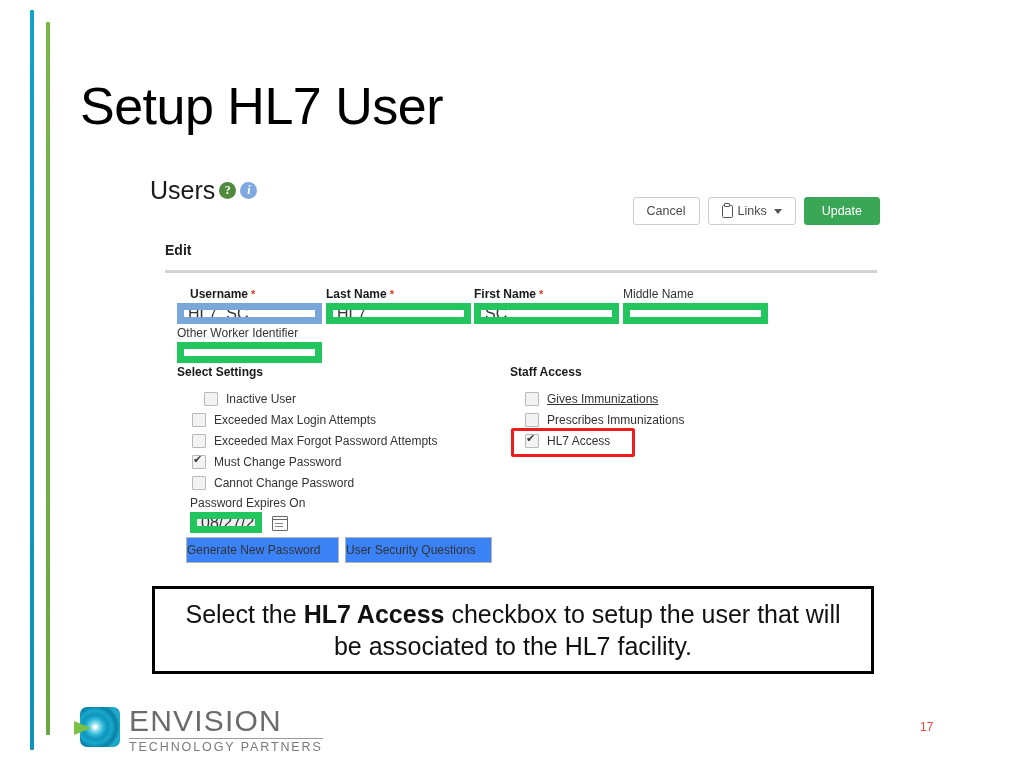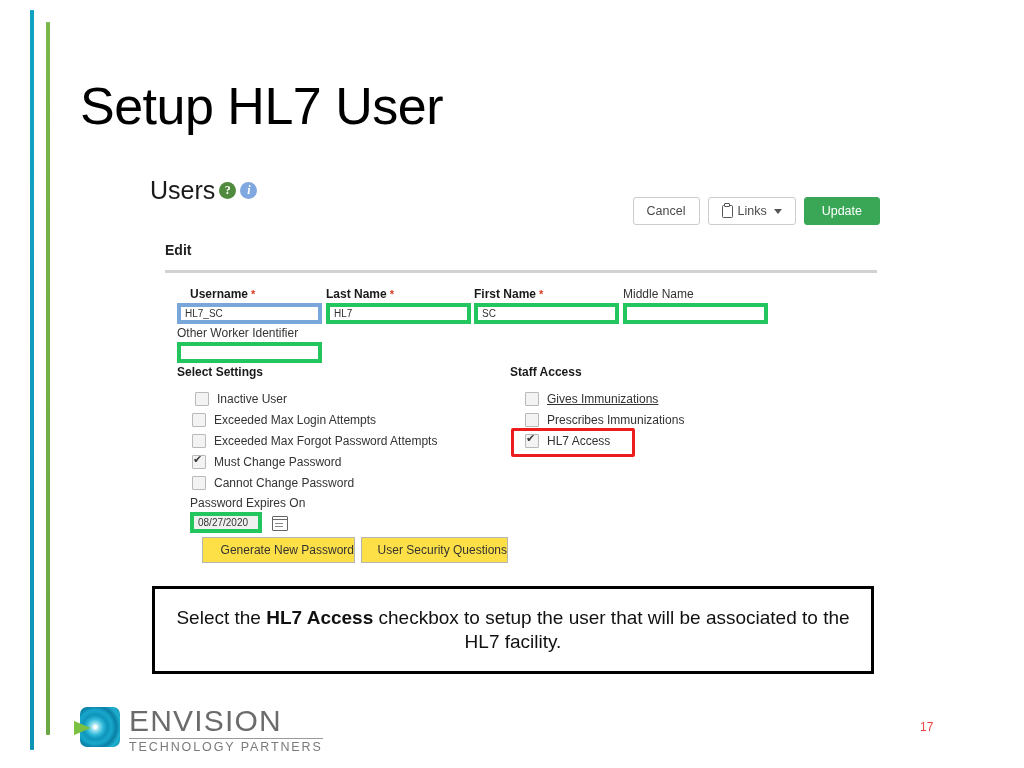--- a/index.html
+++ b/index.html
@@ -69,22 +69,22 @@
   .divider {
     position: absolute; left: 165px; top: 110px; width: 712px; height: 3px;
     background: #d2d2d2;
   }
 
   .fld-label { position: absolute; font-size: 12px; color: #333; }
   .fld-label.bold { font-weight: bold; color: #1a1a1a; }
   .req { color: #d9361f; font-size: 11px; }
 
   .txt {
-    position: absolute; height: 21px; border: 4px solid #22c55e; background: #fff;
-    font-size: 10px; color: #333; line-height: 21px; padding: 0 0 0 4px;
+    position: absolute; height: 21px; border: 7px solid #22c55e; background: #fff;
+    font-size: 16px; color: #333; line-height: 21px; padding: 0 0 0 4px;
     box-sizing: border-box; font-family: "Liberation Sans", sans-serif;
   }
   .txt.focused { border-color: #7aa7d9; }
 
   .sec-label { position: absolute; font-size: 12px; font-weight: bold; color: #1a1a1a; }
 
   .cb-row { position: absolute; display: flex; align-items: center; gap: 8px; font-size: 12px; color: #333; }
   .cb {
     width: 12px; height: 12px; border: 1px solid #b9b9b9; background: #f3f3f3;
     border-radius: 1px; display: inline-block; position: relative; flex: none;
@@ -107,31 +107,31 @@
     content: ""; position: absolute; left: -0.5px; right: -0.5px; top: 1.5px;
     height: 1.6px; background: #666;
   }
   .cal-icon::after {
     content: ""; position: absolute; left: 1.5px; top: 5.5px;
     width: 8px; height: 1.2px; background: #888;
     box-shadow: 0 3px 0 #888;
   }
 
   .gbtn {
-    position: absolute; background: #fde047; border: 1px solid #b5b5b5;
+    position: absolute; background: #3b82f6; border: 1px solid #b5b5b5;
     font-size: 12px; color: #333; line-height: 24px; height: 26px;
-    text-align: right; box-sizing: border-box; margin-left: 16px;
+    text-align: left; box-sizing: border-box;
   }
 
   
   .caption {
     position: absolute; left: 152px; top: 586px; width: 722px; height: 88px;
     border: 3px solid #000; background: #fff; box-sizing: border-box;
     display: flex; align-items: center; justify-content: center;
-    text-align: center; font-size: 19px; color: #111; line-height: 1.28;
+    text-align: center; font-size: 25px; color: #111; line-height: 1.28;
     padding: 0 14px;
   }
   .caption b { font-weight: bold; }
 
   
   .logo { position: absolute; left: 74px; top: 706px; display: flex; align-items: center; gap: 9px; }
   .logo-mark { position: relative; width: 46px; height: 46px; }
   .logo-sq {
     position: absolute; left: 6px; top: 0; width: 40px; height: 40px;
     border-radius: 7px;
@@ -200,21 +200,21 @@
     <input class="txt" style="left: 474px; top: 143px; width: 145px;" value="SC">
 
     <div class="fld-label" style="left:623px; top:127px;">Middle Name</div>
     <input class="txt" style="left: 623px; top: 143px; width: 145px;" value="">
 
     <div class="fld-label" style="left:177px; top:166px;">Other Worker Identifier</div>
     <input class="txt" style="left: 177px; top: 182px; width: 145px;" value="">
 
     <div class="sec-label" style="left:177px; top:205px;">Select Settings</div>
 
-    <div class="cb-row" style="left:195px; top:232px;">
+    <div class="cb-row" style="left:204px; top:232px;">
       <span class="cb"></span>
       <span>Inactive User</span>
     </div>
     <div class="cb-row" style="left:192px; top:253px;">
       <span class="cb"></span>
       <span>Exceeded Max Login Attempts</span>
     </div>
     <div class="cb-row" style="left:192px; top:274px;">
       <span class="cb"></span>
       <span>Exceeded Max Forgot Password Attempts</span>

